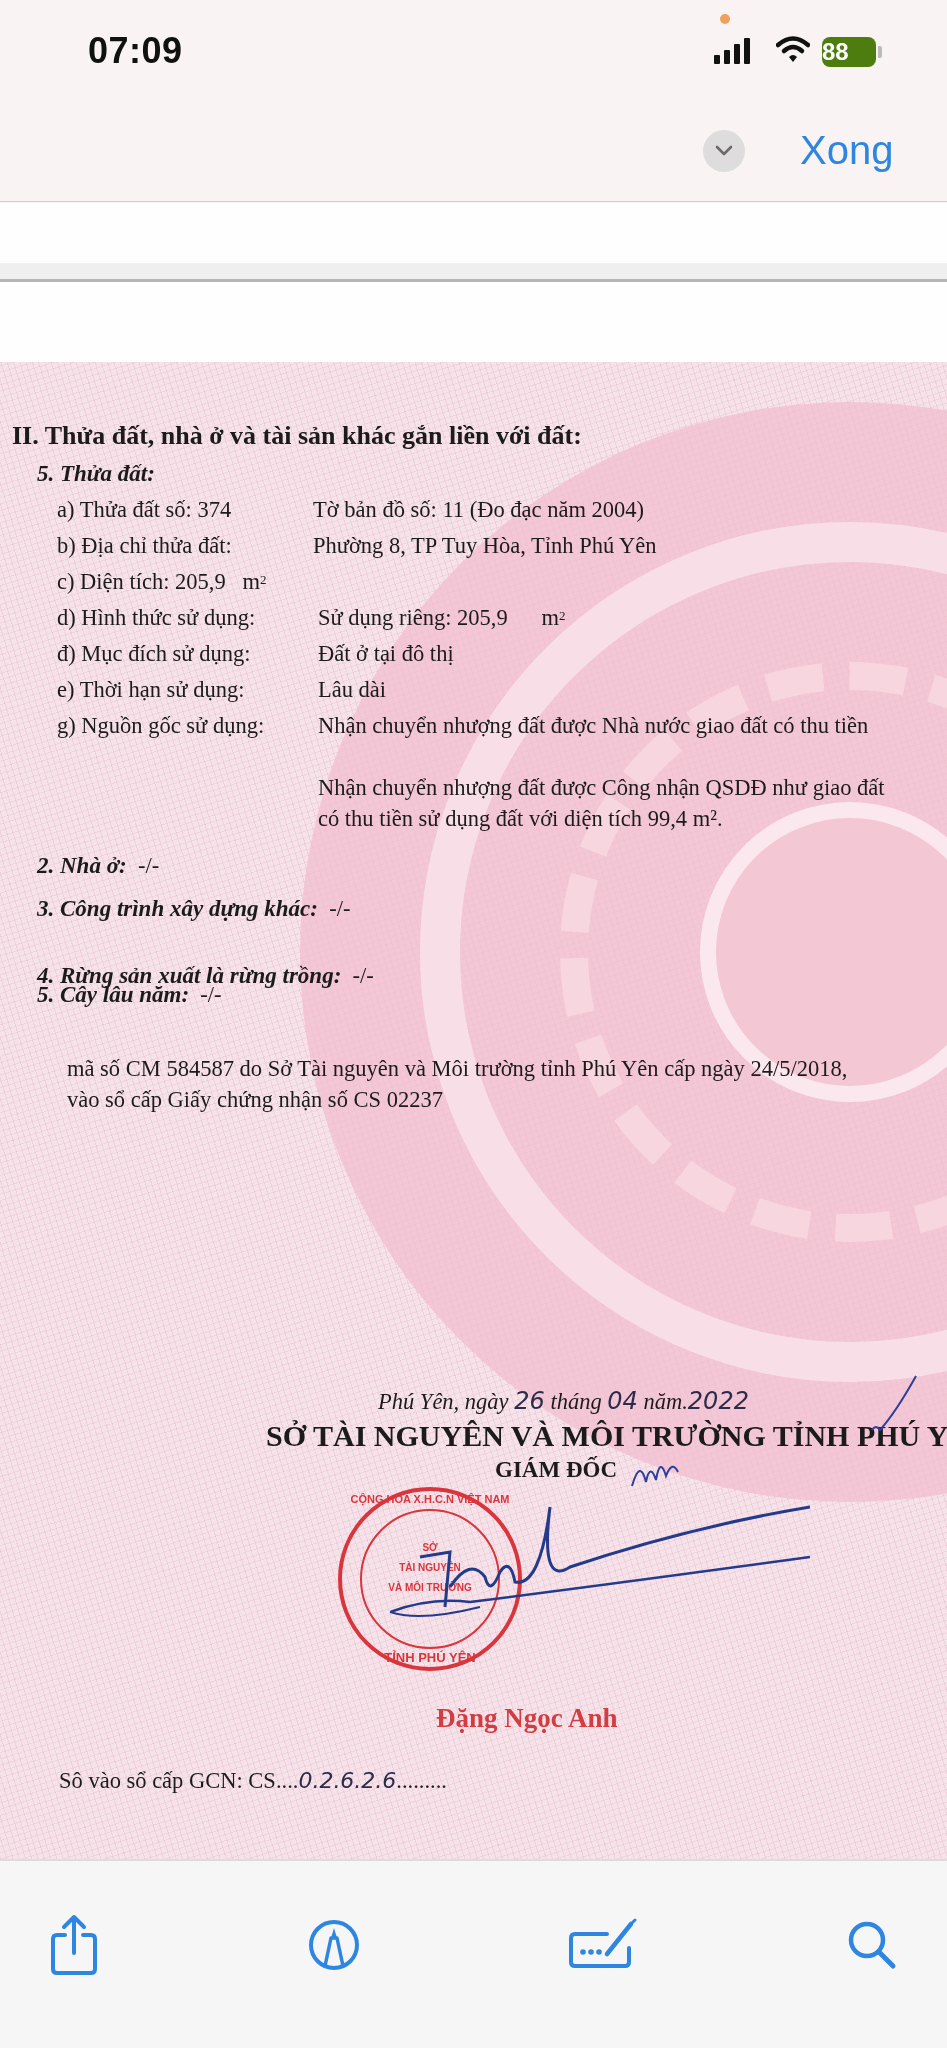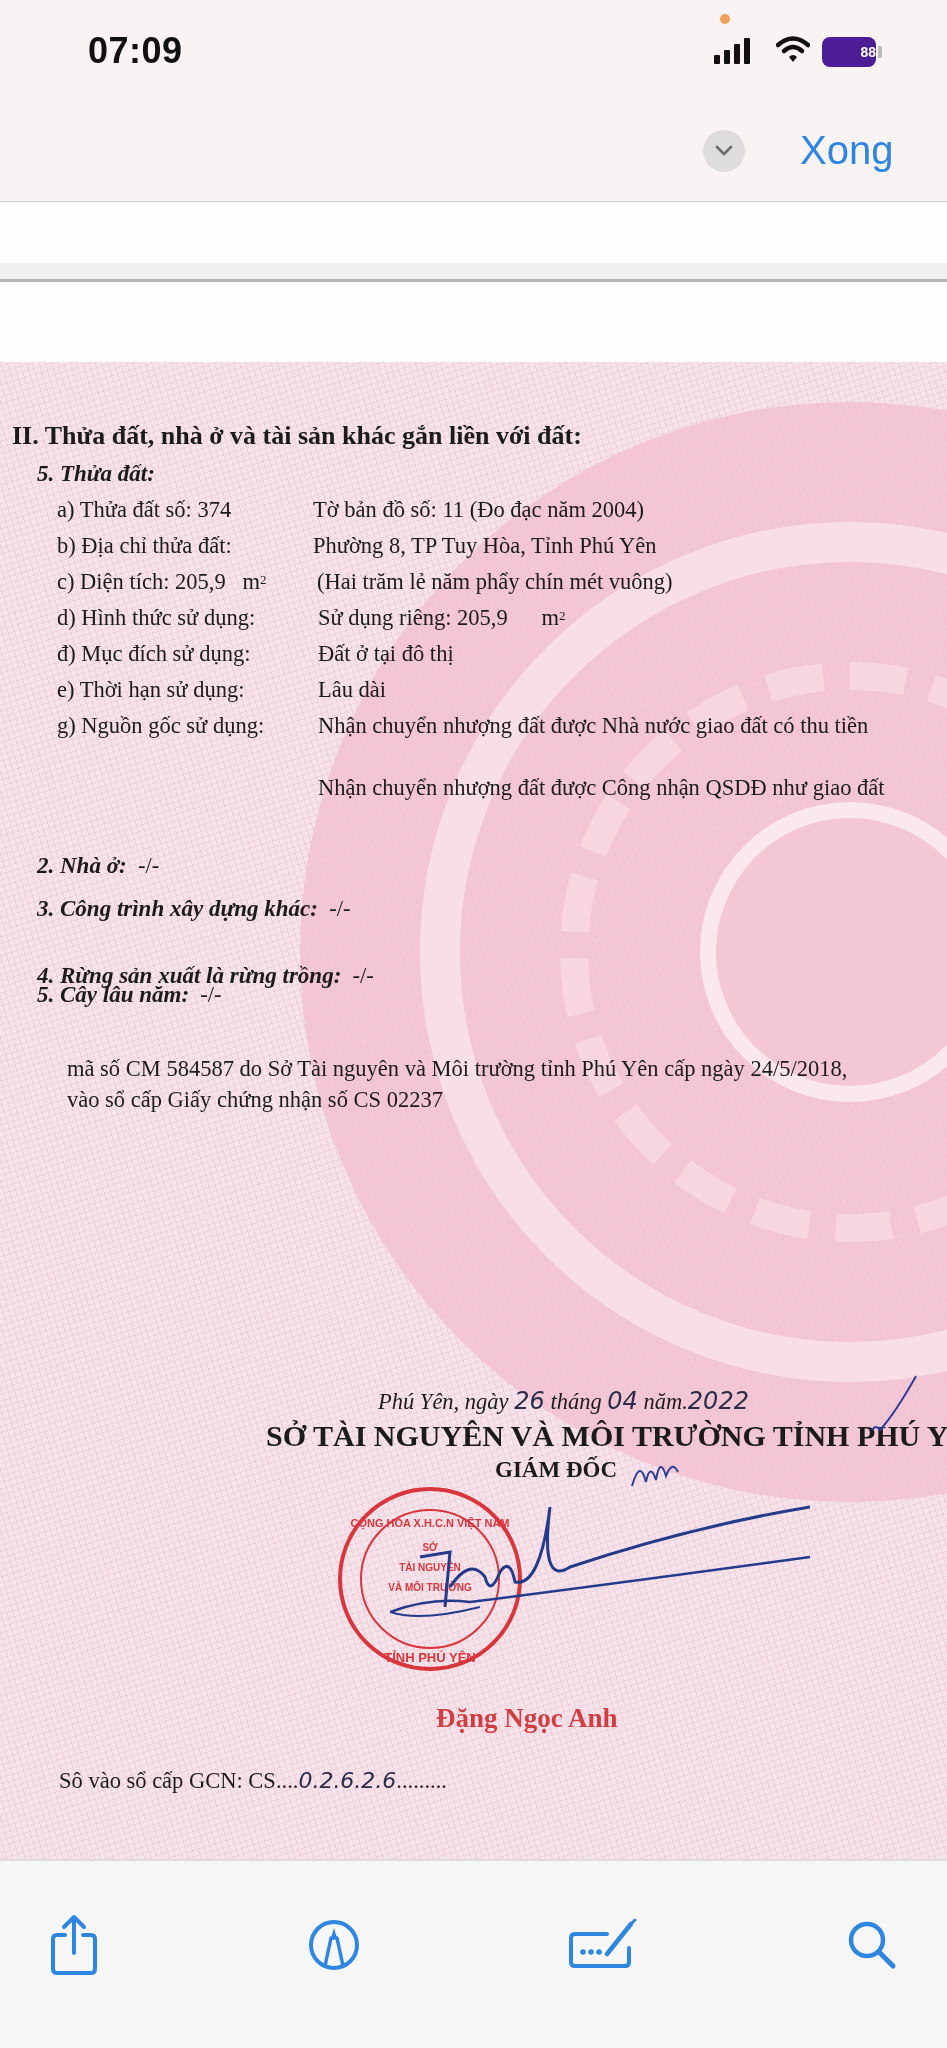--- a/index.html
+++ b/index.html
@@ -6,21 +6,21 @@
   html, body { width: 947px; height: 2048px; overflow: hidden; background: #f7f5f4; }
   body { position: relative; font-family: "Liberation Sans", sans-serif; color: #111; }
 
   
   .status-bar { position: absolute; top: 0; left: 0; width: 947px; height: 110px; background: #f9f4f3; }
   .time { position: absolute; left: 88px; top: 30px; font-size: 36px; font-weight: bold; letter-spacing: 0.5px; }
   .cam-dot { position: absolute; left: 720px; top: 14px; width: 10px; height: 10px; border-radius: 50%; background: #f0a05a; }
   .signal { position: absolute; left: 714px; top: 38px; display: flex; align-items: flex-end; gap: 4px; height: 26px; }
   .signal span { display: block; width: 6px; background: #111; border-radius: 1px; }
   .wifi { position: absolute; left: 776px; top: 34px; width: 34px; height: 30px; }
-  .battery { position: absolute; left: 822px; top: 37px; width: 54px; height: 30px; background: #4c1d95; border-radius: 8px; color: #fff; font-size: 14px; font-weight: bold; text-align: right; line-height: 30px; }
+  .battery { position: absolute; left: 822px; top: 37px; width: 54px; height: 30px; background: #4d7c0f; border-radius: 8px; color: #fff; font-size: 24px; font-weight: bold; text-align: left; line-height: 30px; }
   .battery-tip { position: absolute; left: 878px; top: 46px; width: 4px; height: 12px; background: #bbb; border-radius: 0 2px 2px 0; }
 
   
   .nav-bar { position: absolute; top: 110px; left: 0; width: 947px; height: 92px; background: #f9f4f3; border-bottom: 1px solid #cfcfcf; }
   .doc-title { position: absolute; left: 44px; top: 18px; font-size: 40px; font-weight: bold; color: #111; white-space: nowrap; letter-spacing: 0.2px; }
   .chevron-btn { position: absolute; left: 703px; top: 20px; width: 42px; height: 42px; border-radius: 50%; background: #dedcdc; display: flex; align-items: center; justify-content: center; }
   .done-btn { position: absolute; left: 800px; top: 18px; font-size: 40px; color: #2f86e0; font-weight: normal; }
 
   
   .page-gap { position: absolute; top: 203px; left: 0; width: 947px; height: 60px; background: #fefefe; }
@@ -48,21 +48,21 @@
   .h-sub { font-style: italic; font-weight: bold; font-size: 23px; }
   sup { font-size: 13px; vertical-align: top; position: relative; top: -2px; }
   .italic { font-style: italic; }
   .bold { font-weight: bold; }
   .hand { font-family: "DejaVu Sans", sans-serif; font-style: italic; color: #2c2c4a; font-size: 24px; }
   .signer-name { color: #d23d42; font-weight: bold; font-size: 27px; }
 
   .stamp { position: absolute; left: 338px; top: 1125px; width: 184px; height: 184px; border: 4px solid #d9353c; border-radius: 50%; }
   .stamp-inner { position: absolute; left: 18px; top: 18px; width: 140px; height: 140px; border: 2px solid #d9353c; border-radius: 50%; }
   .stamp-text { position: absolute; width: 100%; text-align: center; color: #d9353c; font-family: "Liberation Sans", sans-serif; font-size: 10px; font-weight: bold; line-height: 17px; }
-  .stamp-ring-top { position: absolute; top: 2px; width: 100%; text-align: center; color: #d9353c; font-family: "Liberation Sans", sans-serif; font-size: 13px; font-weight: bold; margin-top: 24px; }
+  .stamp-ring-top { position: absolute; top: 2px; width: 100%; text-align: center; color: #d9353c; font-family: "Liberation Sans", sans-serif; font-size: 13px; font-weight: bold; }
   .stamp-ring-bottom { position: absolute; bottom: 2px; width: 100%; text-align: center; color: #d9353c; font-family: "Liberation Sans", sans-serif; font-size: 13px; font-weight: bold; }
   .signature { position: absolute; left: 390px; top: 1135px; width: 420px; height: 140px; }
 
   
   .toolbar { position: absolute; top: 1859px; left: 0; width: 947px; height: 189px; background: #f7f6f6; border-top: 2px solid #dcdcdc; }
   .tool-btn { position: absolute; top: 52px; width: 64px; height: 64px; display: flex; align-items: center; justify-content: center; }
 </style>
 </head>
 <body>
 
@@ -110,36 +110,36 @@
 
     <div class="line" style="left:57px; top:134px;">a) Thửa đất số: 374</div>
     <div class="line" style="left:313px; top:134px;">Tờ bản đồ số:  11 (Đo đạc năm 2004)</div>
 
     <div class="line" style="left:57px; top:170px;">b) Địa chỉ thửa đất:</div>
     <div class="line" style="left:313px; top:170px;">Phường 8, TP Tuy Hòa, Tỉnh Phú Yên</div>
 
     <div class="line" style="left:57px; top:206px;">
       <span>c) Diện tích:  205,9</span>&nbsp;&nbsp;&nbsp;<span>m</span><sup>2</sup>
     </div>
-    <div class="line" style="left:317px; top:206px;">(Hai trăm lẻ năm phẩy chín mét vuông)</div>
 
     <div class="line" style="left:57px; top:242px;">d) Hình thức sử dụng:</div>
     <div class="line" style="left:318px; top:242px;">
       <span>Sử dụng riêng:  205,9</span>&nbsp;&nbsp;&nbsp;&nbsp;&nbsp;&nbsp;<span>m</span><sup>2</sup>
     </div>
 
     <div class="line" style="left:57px; top:278px;">đ) Mục đích sử dụng:</div>
     <div class="line" style="left:318px; top:278px;">Đất ở tại đô thị</div>
 
     <div class="line" style="left:57px; top:314px;">e) Thời hạn sử dụng:</div>
     <div class="line" style="left:318px; top:314px;">Lâu dài</div>
 
     <div class="line" style="left:57px; top:350px;">g) Nguồn gốc sử dụng:</div>
     <div class="line" style="left:318px; top:350px;">Nhận chuyển nhượng đất được Nhà nước giao đất có thu tiền</div>
     <div class="line" style="left:318px; top:412px;">Nhận chuyển nhượng đất được Công nhận QSDĐ như giao đất</div>
+    <div class="line" style="left:318px; top:443px;">có thu tiền sử dụng đất với diện tích 99,4 m².</div>
 
     <div class="line" style="left:37px; top:490px;">
       <span class="h-sub">2. Nhà ở:</span>&nbsp;&nbsp;<span>-/-</span>
     </div>
     <div class="line" style="left:37px; top:533px;">
       <span class="h-sub">3. Công trình xây dựng khác:</span>&nbsp;&nbsp;<span>-/-</span>
     </div>
     <div class="line" style="left:37px; top:576px;margin-top:24px;">
       <span class="h-sub">4. Rừng sản xuất là rừng trồng:</span>&nbsp;&nbsp;<span>-/-</span>
     </div>

